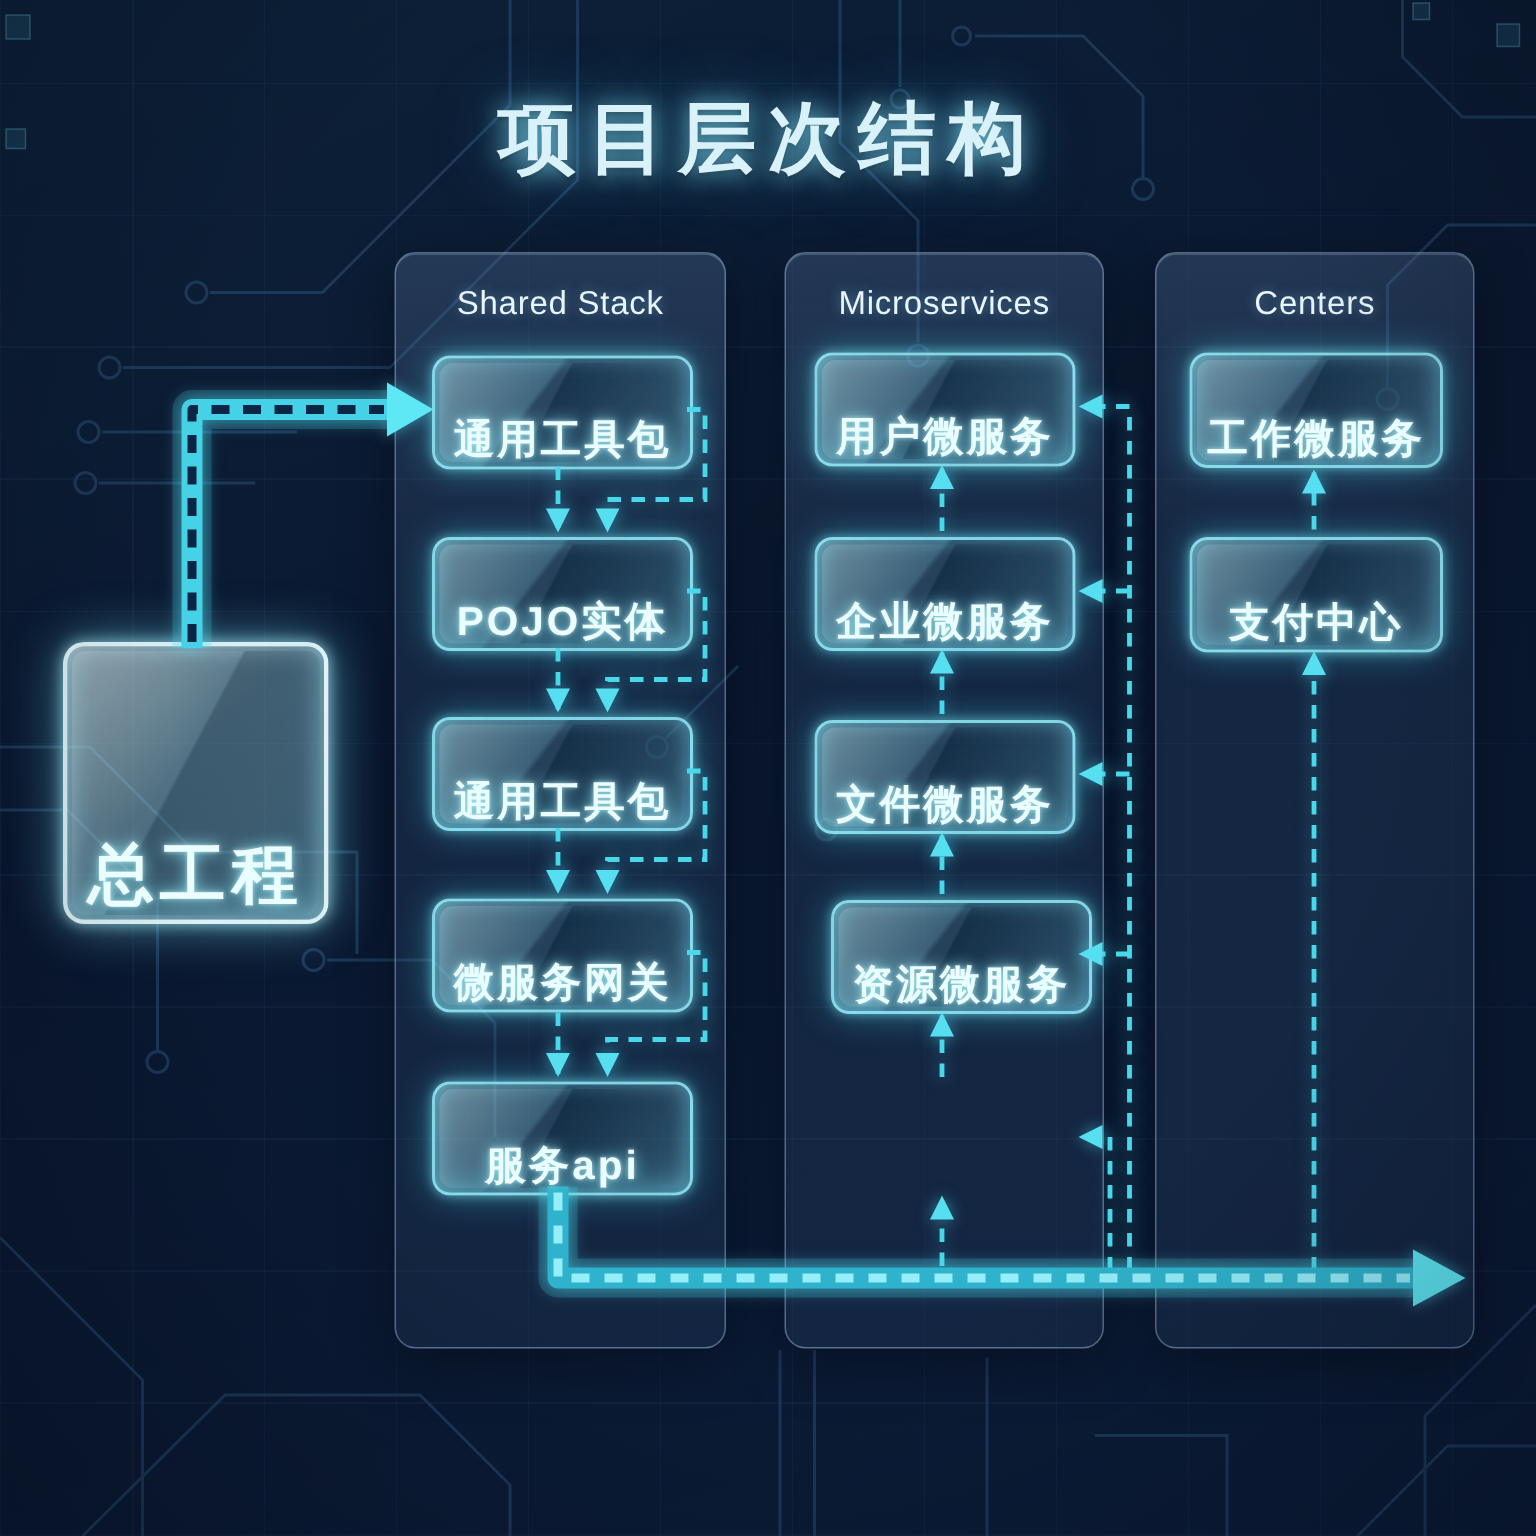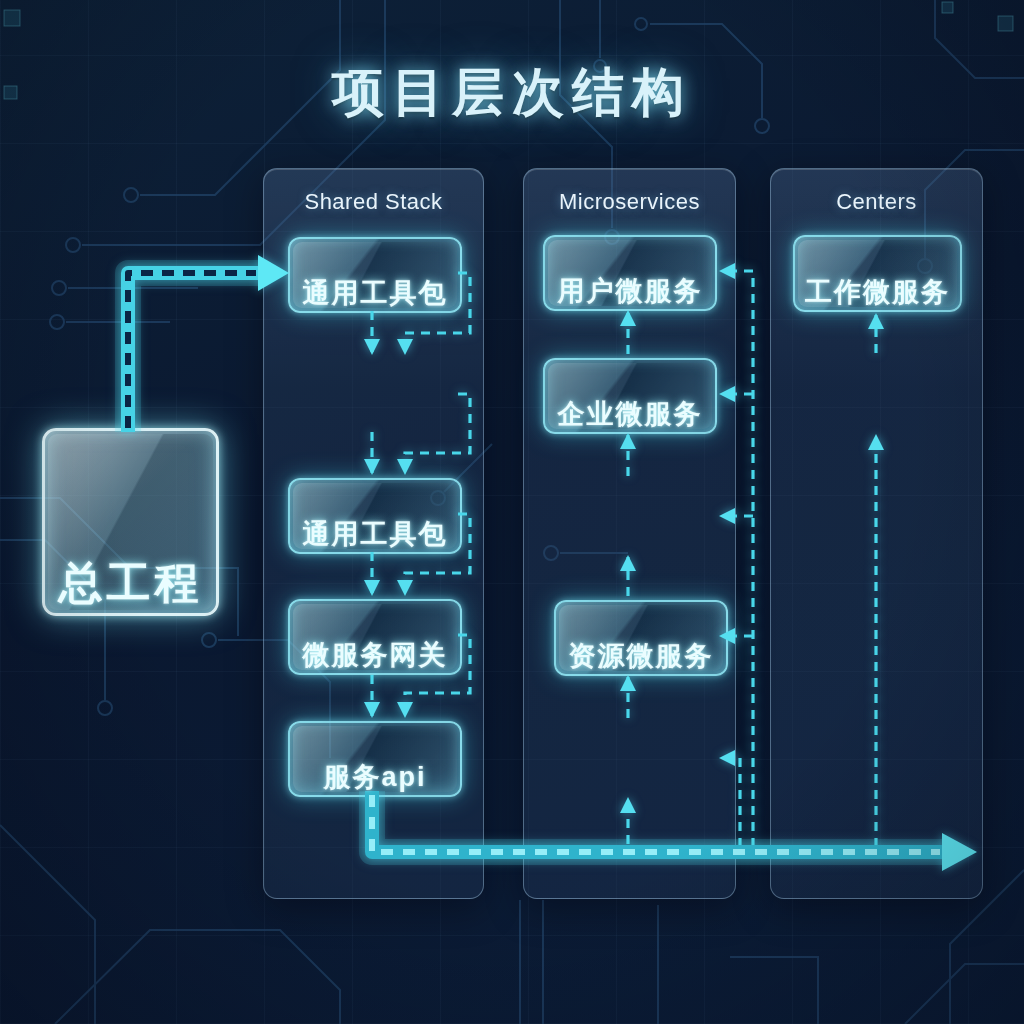--- a/index.html
+++ b/index.html
@@ -104,42 +104,51 @@
     <div class="panel-header">Centers</div>
   </div>
 
   <div class="node root" style="left:42px;top:428px;width:171px;height:182px">
     <span class="nl">总工程</span>
   </div>
 
   <div class="node" style="left:288px;top:237px;width:170px;height:72px">
     <span class="nl">通用工具包</span>
     </div>
+  <div class="node" style="left:288px;top:358px;width:170px;height:72px">
+    <span class="nl">POJO实体</span>
+    </div>
   <div class="node" style="left:288px;top:478px;width:170px;height:72px">
     <span class="nl">通用工具包</span>
     </div>
   <div class="node" style="left:288px;top:599px;width:170px;height:72px">
     <span class="nl">微服务网关</span>
     </div>
   <div class="node" style="left:288px;top:721px;width:170px;height:72px">
     <span class="nl">服务api</span>
     </div>
 
   <div class="node" style="left:543px;top:358px;width:170px;height:72px">
     <span class="nl">企业微服务</span>
     </div>
   <div class="node" style="left:543px;top:235px;width:170px;height:72px">
     <span class="nl">用户微服务</span>
     </div>
+  <div class="node" style="left:543px;top:480px;width:170px;height:72px">
+    <span class="nl">文件微服务</span>
+    </div>
   <div class="node" style="left:554px;top:600px;width:170px;height:72px">
     <span class="nl">资源微服务</span>
     </div>
 
   <div class="node" style="left:793px;top:235px;width:165px;height:73px">
     <span class="nl">工作微服务</span>
+    </div>
+  <div class="node" style="left:793px;top:358px;width:165px;height:73px">
+    <span class="nl">支付中心</span>
     </div>
 
   <svg class="connections" width="1024" height="1024" viewBox="0 0 1024 1024">
     <defs>
       <marker id="ah" markerUnits="userSpaceOnUse" markerWidth="20" markerHeight="18" refX="15" refY="9" orient="auto">
         <path d="M1,1 L17,9 L1,17 Z" fill="#55dff0"></path>
       </marker>
     </defs>
 
     <g marker-end="url(#ah)">

